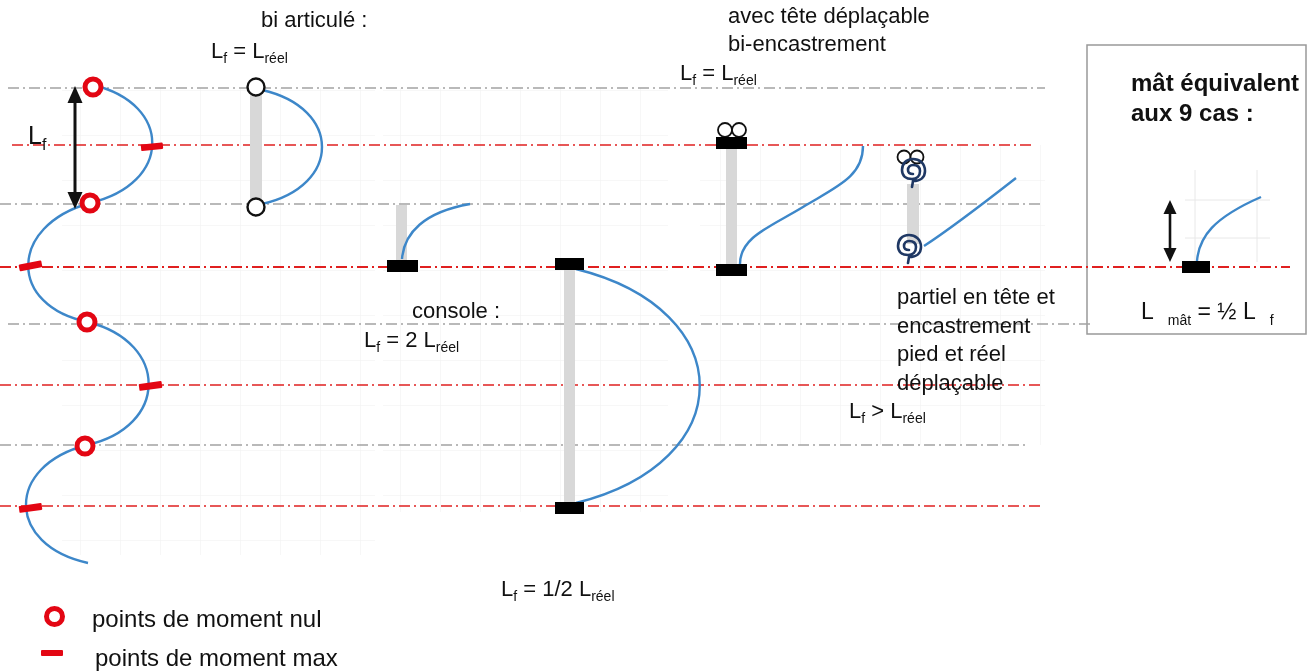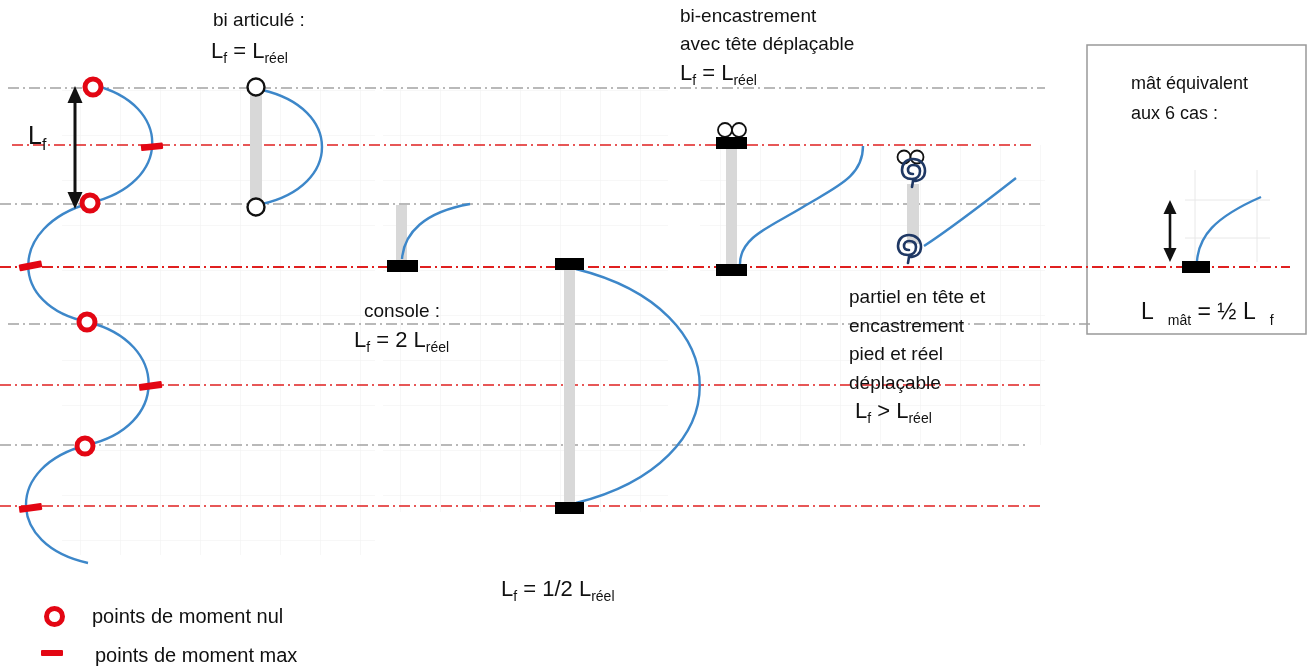--- a/index.html
+++ b/index.html
@@ -1,28 +1,28 @@
 <!DOCTYPE html>
 <html><head>
 <meta charset="utf-8">
 <style>
   html,body{margin:0;padding:0;background:#fff;}
   .canvas{position:relative;width:1311px;height:671px;background:#ffffff;
           font-family:"Liberation Sans",sans-serif;color:#111;overflow:hidden;}
   .abs{position:absolute;white-space:nowrap;}
   svg{position:absolute;left:0;top:0;}
-  .title{font-size:19px;line-height:28px;}
+  .title{font-size:22px;line-height:28px;margin-left:48px;}
   .formula{font-size:22px;}
   .formula sub{font-size:14px;line-height:0;}
   .big-label{font-size:25px;}
   .big-label sub{font-size:16px;line-height:0;}
-  .mat-title{font-size:18px;line-height:30px;}
+  .mat-title{font-size:24px;line-height:30px;font-weight:bold;}
   .mat-formula{font-size:23px;}
   .mat-formula sub{font-size:14px;line-height:0;padding-left:14px;}
-  .legend-label{font-size:20px;}
+  .legend-label{font-size:24px;}
   .legend-ring{width:11px;height:11px;border:5px solid #e30613;border-radius:50%;background:#fff;}
   .legend-dash{width:22px;height:6px;background:#e30613;border-radius:1px;}
   .multiline div{white-space:nowrap;}
 </style>
 </head>
 <body>
 
 <div class="canvas">
 
   <svg width="1311" height="671" viewBox="0 0 1311 671">
@@ -115,41 +115,41 @@
       </g>
     </g>
   </svg>
 
   <div class="abs big-label" style="left:28px;top:121px;"><span>L</span><sub>f</sub></div>
 
   <div class="abs title" style="left:213px;top:6px;">bi articulé :</div>
   <div class="abs formula" style="left:211px;top:38px;"><span>L</span><sub>f</sub><span> = L</span><sub>réel</sub></div>
 
   <div class="abs title multiline" style="left:680px;top:2px;">
+    <div>avec tête déplaçable</div>
     <div>bi-encastrement</div>
-    <div>avec tête déplaçable</div>
   </div>
   <div class="abs formula" style="left:680px;top:60px;"><span>L</span><sub>f</sub><span> = L</span><sub>réel</sub></div>
 
   <div class="abs title" style="left:364px;top:297px;">console :</div>
-  <div class="abs formula" style="left:354px;top:327px;"><span>L</span><sub>f</sub><span> = 2 L</span><sub>réel</sub></div>
+  <div class="abs formula" style="left:364px;top:327px;"><span>L</span><sub>f</sub><span> = 2 L</span><sub>réel</sub></div>
 
   <div class="abs formula" style="left:501px;top:576px;"><span>L</span><sub>f</sub><span> = 1/2 L</span><sub>réel</sub></div>
 
   <div class="abs title multiline" style="left:849px;top:283px;line-height:28.5px;">
     <div>partiel en tête et</div>
     <div>encastrement</div>
     <div>pied et réel</div>
     <div>déplaçable</div>
   </div>
-  <div class="abs formula" style="left:849px;top:398px;margin-left:6px;"><span>L</span><sub>f</sub><span> &gt; L</span><sub>réel</sub></div>
+  <div class="abs formula" style="left:849px;top:398px;"><span>L</span><sub>f</sub><span> &gt; L</span><sub>réel</sub></div>
 
   <div class="abs mat-title multiline" style="left:1131px;top:68px;">
     <div>mât équivalent</div>
-    <div>aux 6 cas :</div>
+    <div>aux 9 cas :</div>
   </div>
   <div class="abs mat-formula" style="left:1141px;top:298px;"><span>L</span><sub>mât</sub><span> = ½ L</span><sub>f</sub></div>
 
   <div class="abs legend-ring" style="left:44px;top:606px;"></div>
   <div class="abs legend-label" style="left:92px;top:605px;">points de moment nul</div>
   <div class="abs legend-dash" style="left:41px;top:650px;"></div>
   <div class="abs legend-label" style="left:95px;top:644px;">points de moment max</div>
 
 </div>
 

